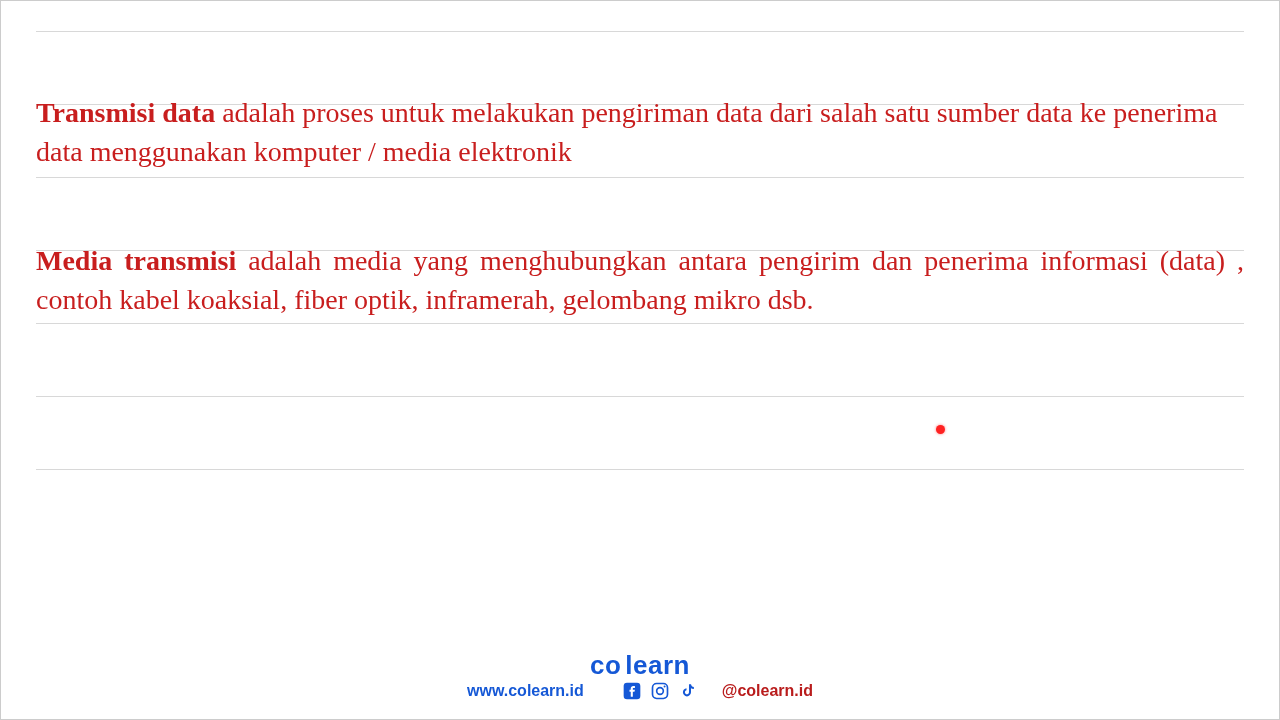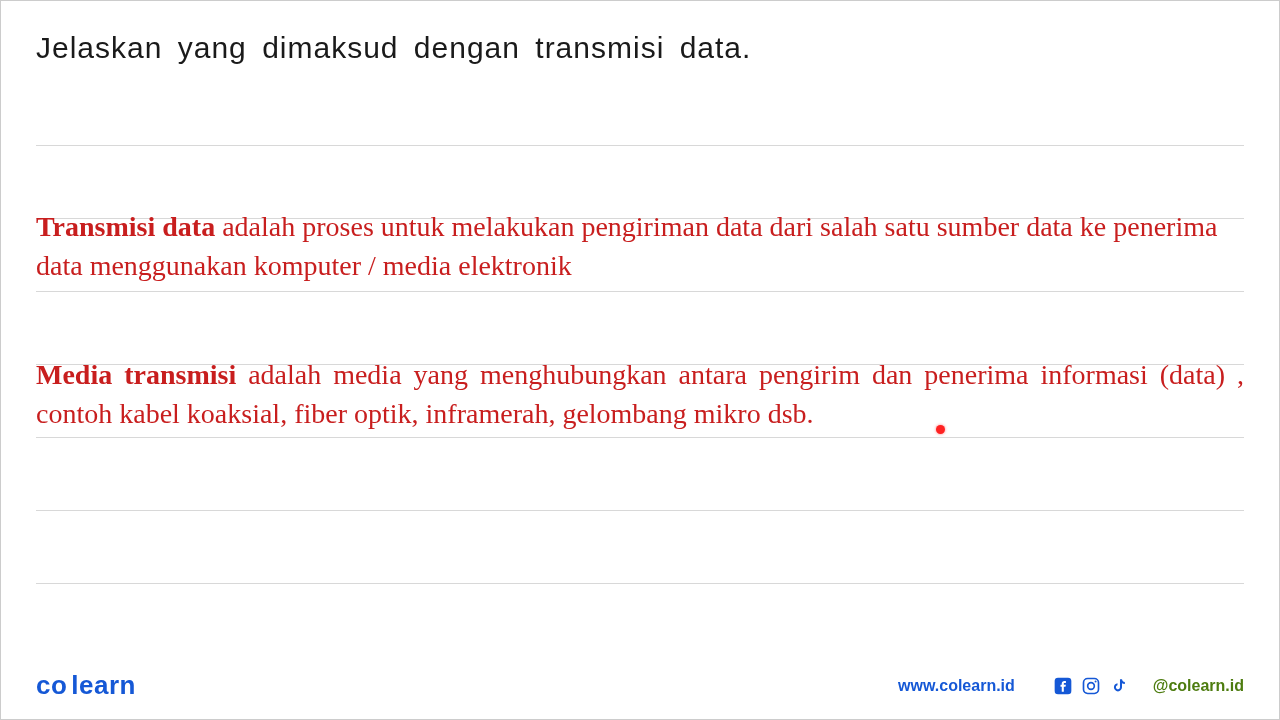--- a/index.html
+++ b/index.html
@@ -65,20 +65,21 @@
     }
     .footer {
       position: absolute;
       bottom: 18px;
       left: 0;
       right: 0;
       padding: 0 35px;
       display: flex;
       justify-content: space-between;
       align-items: center;
+      flex-direction: column;
     }
     .logo {
       font-family: Arial, sans-serif;
       font-size: 26px;
       font-weight: 700;
       letter-spacing: 0.5px;
     }
     .logo-co {
       color: #1558d6;
     }
@@ -111,32 +112,31 @@
       width: 20px;
       height: 20px;
       display: inline-flex;
       align-items: center;
       justify-content: center;
     }
     .icon svg {
       fill: #1558d6;
     }
     .handle {
-      color: #4d7c0f;
+      color: #b91c1c;
       font-family: Arial, sans-serif;
       font-size: 16px;
       font-weight: 600;
       text-align: right;
     }
   </style>
 </head>
 <body>
 
 <div class="content">
-  <div class="question">Jelaskan yang dimaksud dengan transmisi data.</div>
 
   <div class="ruled-area">
     <div class="rule-line"></div>
     <div class="rule-line"></div>
     <div class="rule-line"></div>
     <div class="rule-line"></div>
     <div class="rule-line"></div>
     <div class="rule-line"></div>
     <div class="rule-line"></div>
 

